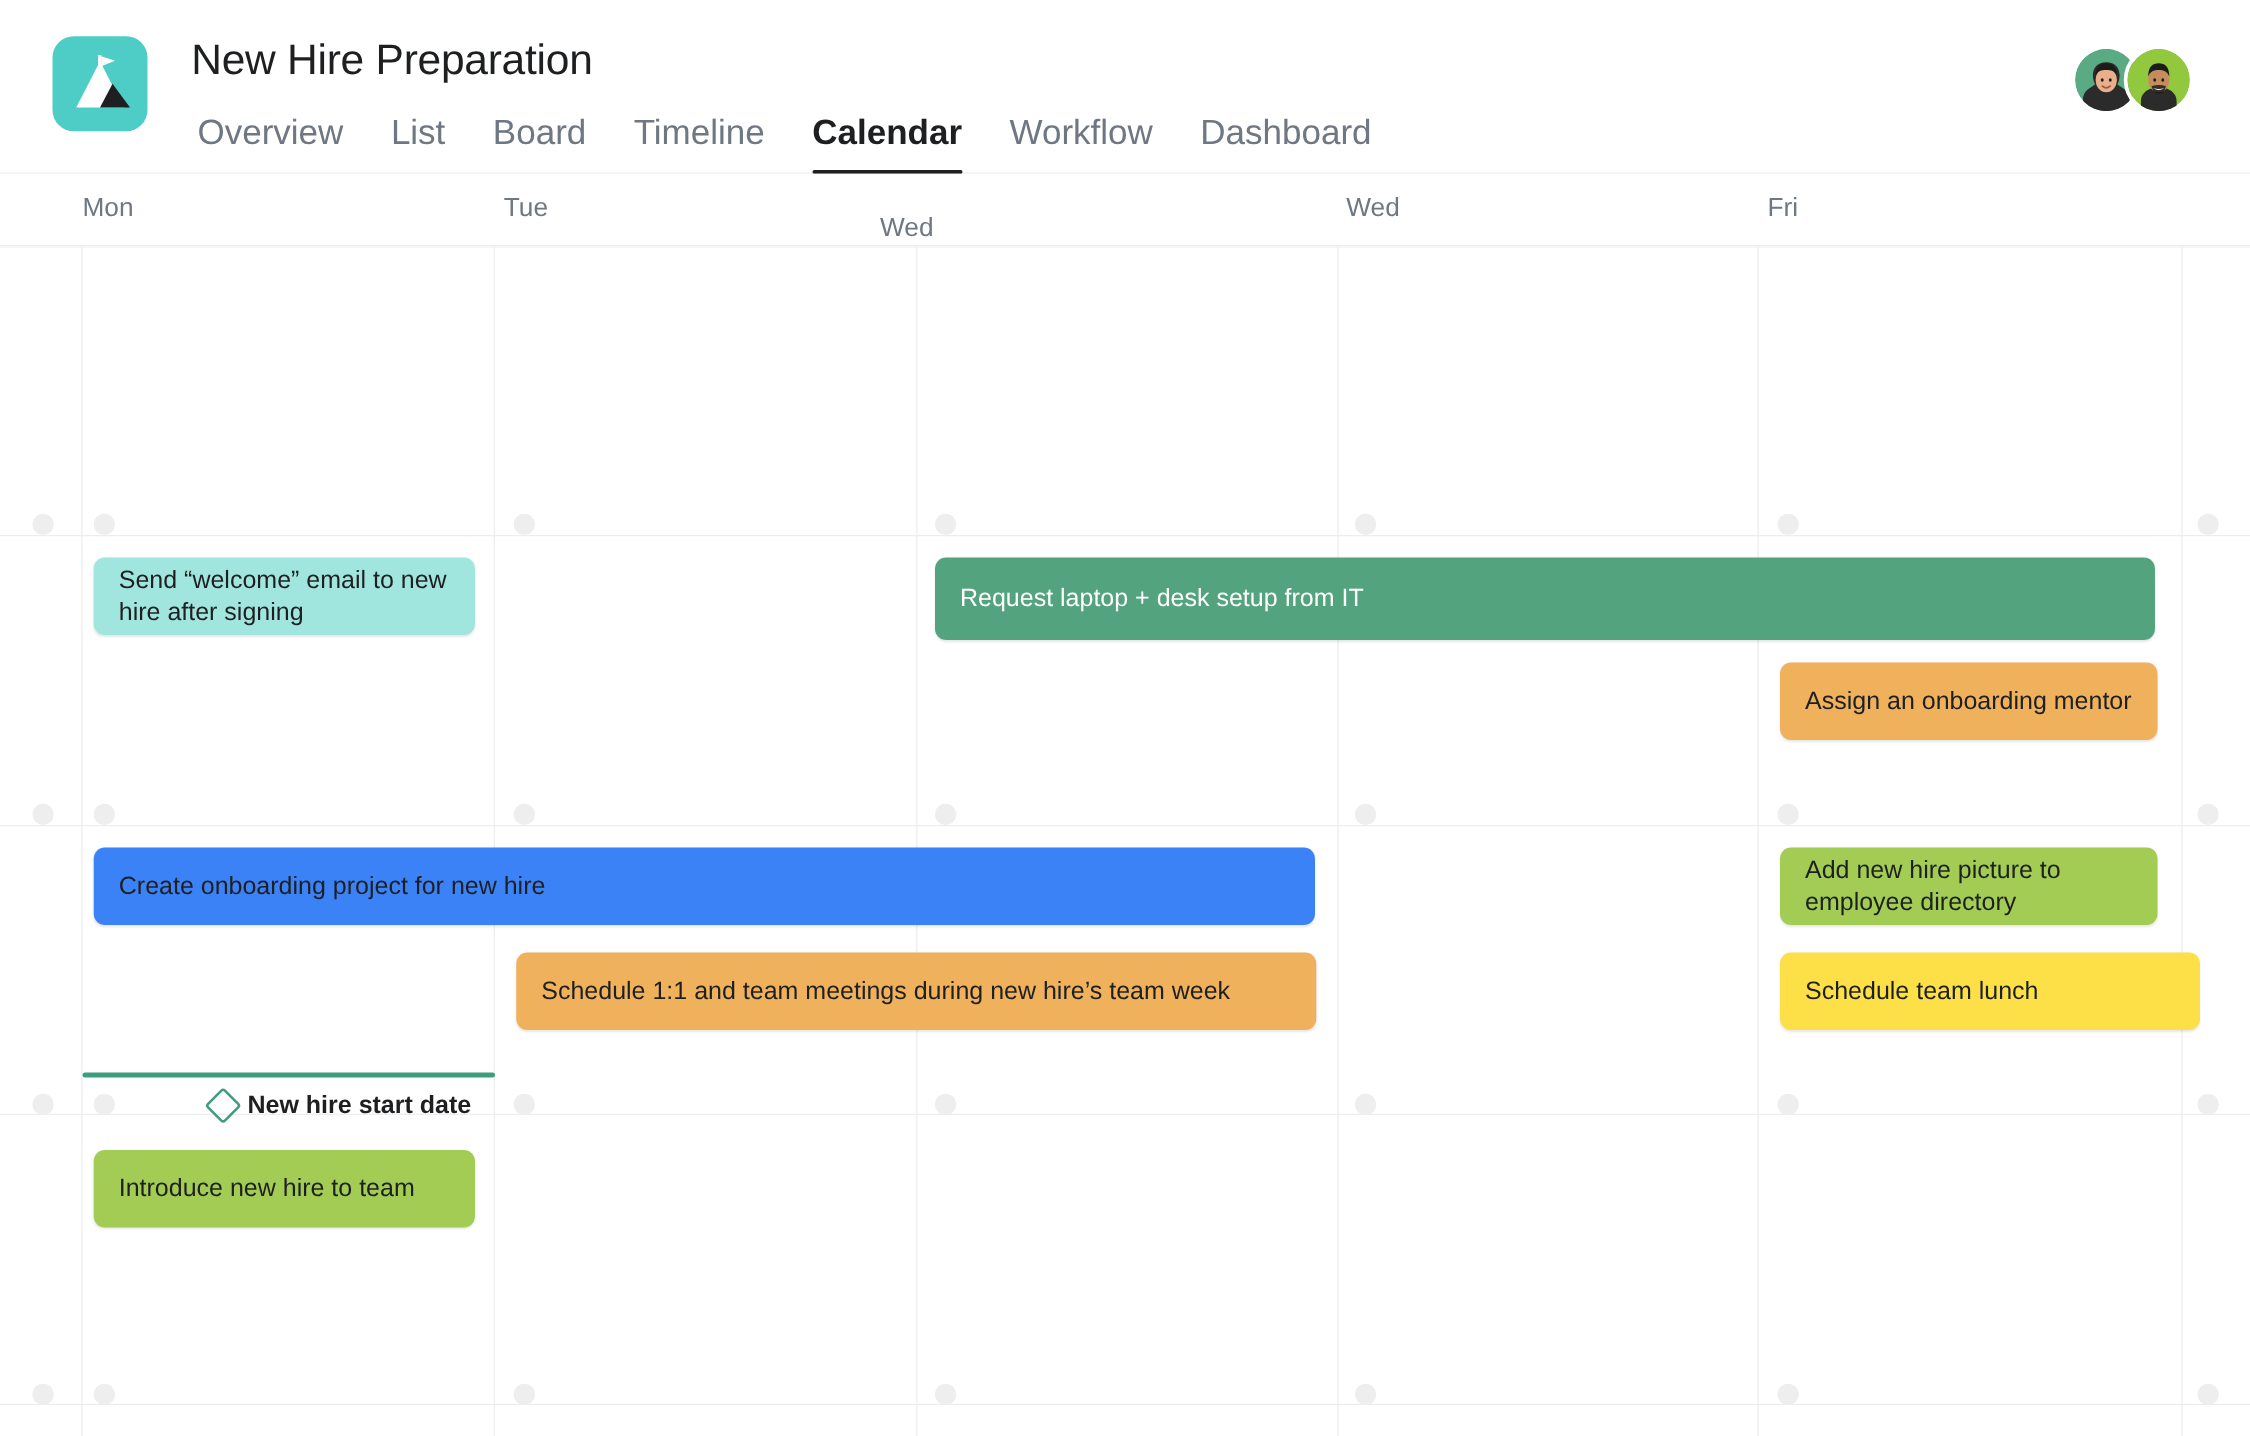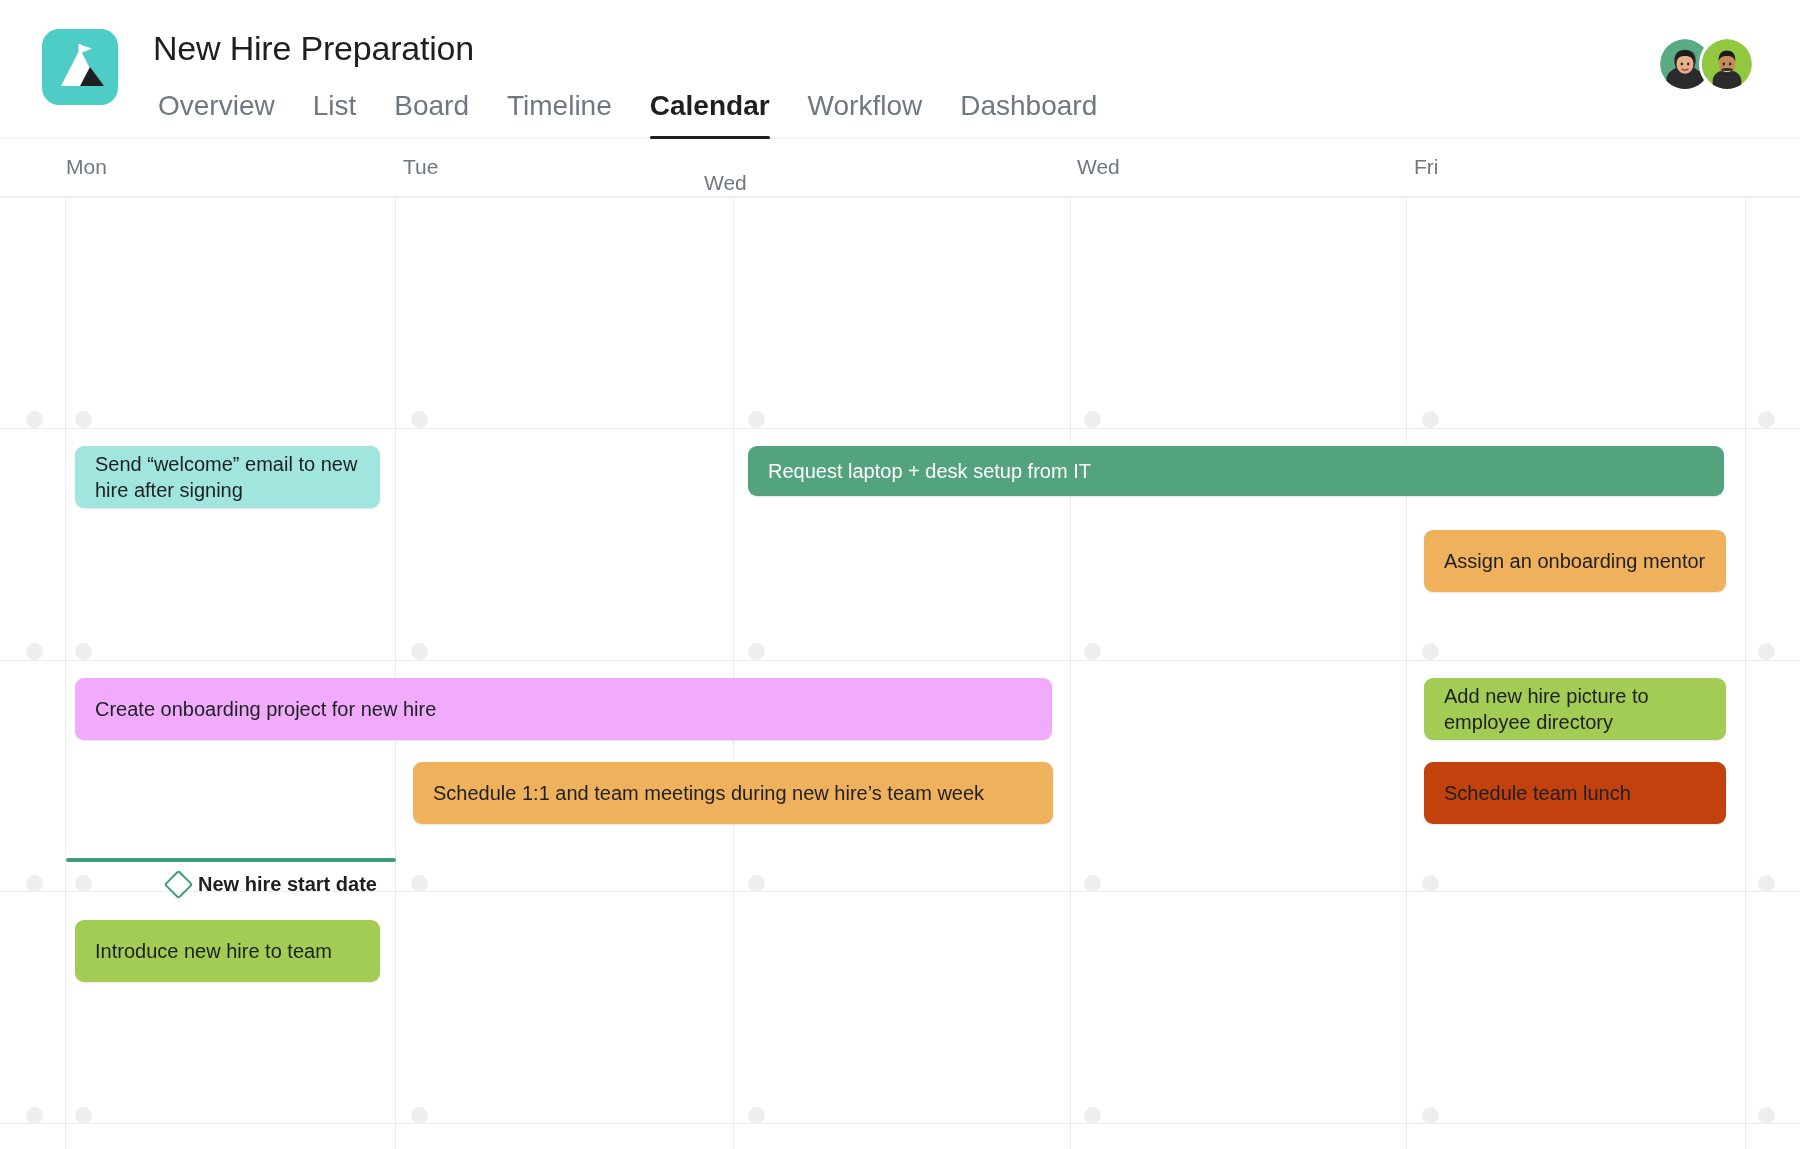--- a/index.html
+++ b/index.html
@@ -299,42 +299,42 @@
     <div class="daydot" style="left:411px;top:910px;"></div>
     <div class="daydot" style="left:748px;top:910px;"></div>
     <div class="daydot" style="left:1084px;top:910px;"></div>
     <div class="daydot" style="left:1422px;top:910px;"></div>
     <div class="daydot" style="left:1758px;top:910px;"></div>
 
     <div class="card" style="left:75px;top:249px;width:305px;height:62px;background:#a0e6de;color:#1e1f21;">
       <span>Send “welcome” email to new hire after signing</span>
     </div>
 
-    <div class="card" style="left:748px;top:249px;width:976px;height:50px;background:#53a37f;color:#ffffff;">
+    <div class="card" style="left:748px;top:249px;width:976px;height:66px;background:#53a37f;color:#ffffff;">
       <span>Request laptop + desk setup from IT</span>
     </div>
 
     <div class="card" style="left:1424px;top:333px;width:302px;height:62px;background:#efb15c;color:#1e1f21;">
       <span>Assign an onboarding mentor</span>
     </div>
 
-    <div class="card" style="left:75px;top:481px;width:977px;height:62px;background:#f0abfc;color:#1e1f21;">
+    <div class="card" style="left:75px;top:481px;width:977px;height:62px;background:#3b82f6;color:#1e1f21;">
       <span>Create onboarding project for new hire</span>
     </div>
 
 
     <div class="card" style="left:413px;top:565px;width:640px;height:62px;background:#efb15c;color:#1e1f21;">
       <span>Schedule 1:1 and team meetings during new hire’s team week</span>
     </div>
 
     <div class="card" style="left:1424px;top:481px;width:302px;height:62px;background:#a2cc53;color:#1e1f21;">
       <span>Add new hire picture to employee directory</span>
     </div>
 
-    <div class="card" style="left:1424px;top:565px;width:302px;height:62px;background:#c2410c;color:#1e1f21;align-items:center;">
+    <div class="card" style="left:1424px;top:565px;width:336px;height:62px;background:#fde047;color:#1e1f21;align-items:center;">
       <span>Schedule team lunch</span>
     </div>
 
     <div class="milestone-bar" style="left:66px;top:661px;width:330px;"></div>
 
     <div class="milestone" style="left:168px;top:676px;">
       <span class="diamond"></span>
       <span class="mlabel">New hire start date</span>
     </div>
 

